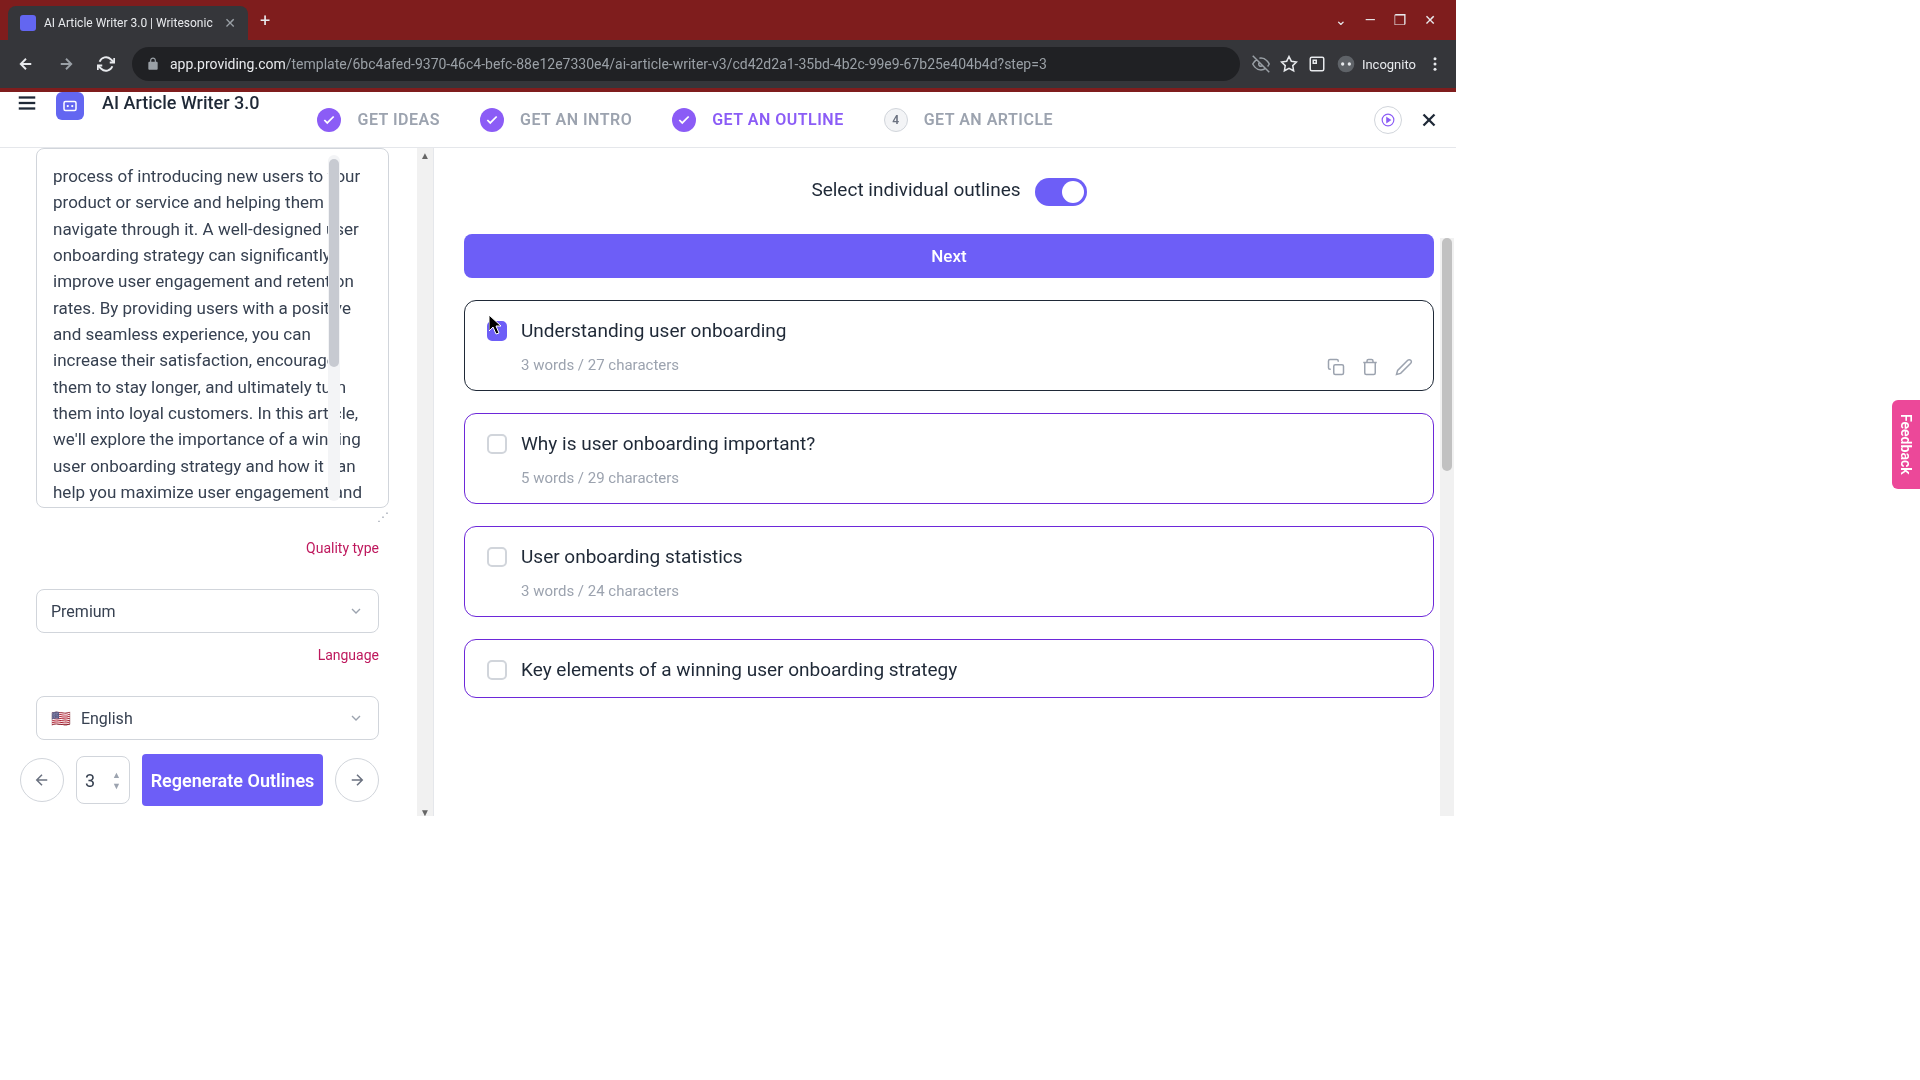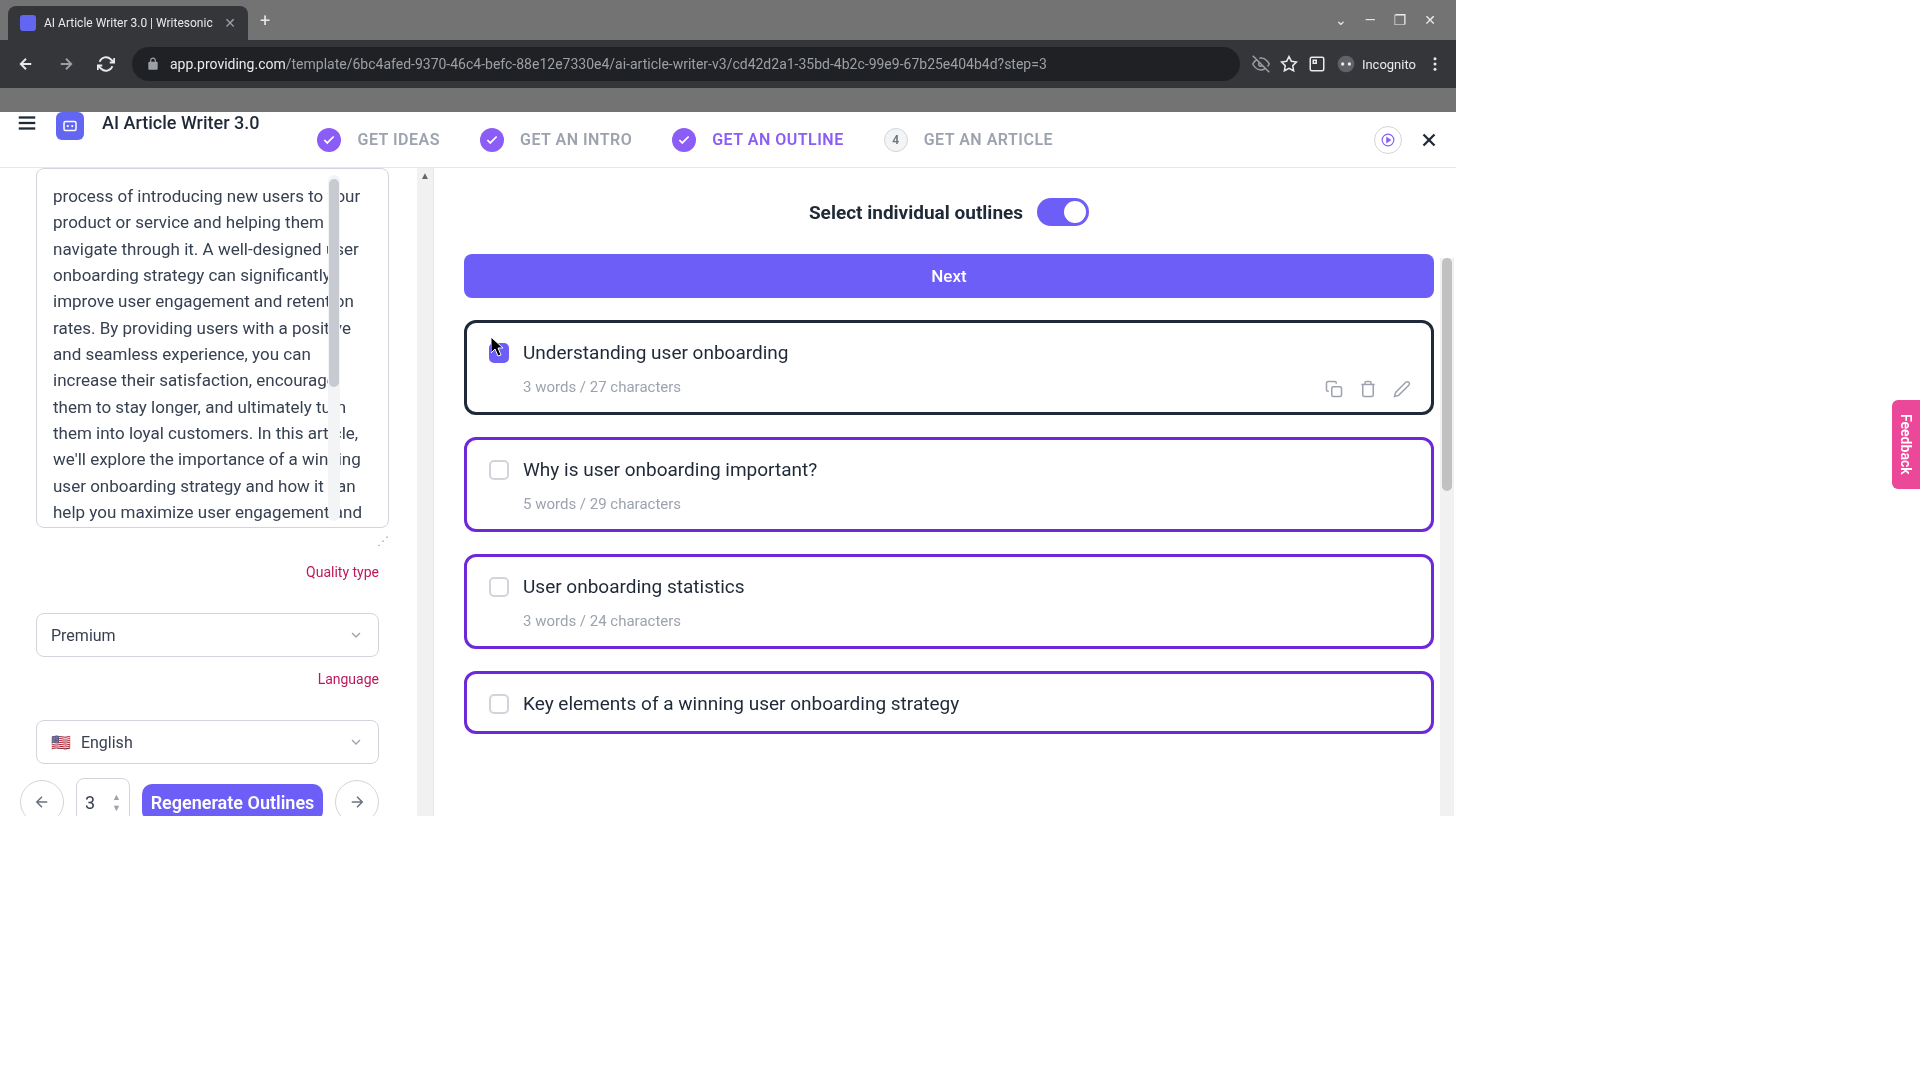--- a/index.html
+++ b/index.html
@@ -1,19 +1,19 @@
 <!DOCTYPE html>
 <html><head>
 <meta charset="utf-8">
 <style>
 * { margin: 0; padding: 0; box-sizing: border-box; font-family: -apple-system, BlinkMacSystemFont, "Segoe UI", Roboto, sans-serif; }
 body { width: 1456px; height: 816px; overflow: hidden; background: #fff; }
 
 
-.browser-chrome { background: #737373; height: 112px; display: flex; flex-direction: column; }
+.browser-chrome { background: #7f1d1d; height: 92px; display: flex; flex-direction: column; }
 .tab-bar { height: 40px; display: flex; align-items: center; padding: 0 8px; }
 .tab { background: #35363a; height: 34px; border-radius: 8px 8px 0 0; display: flex; align-items: center; padding: 0 12px; gap: 8px; min-width: 240px; margin-top: 6px; }
 .tab-favicon { width: 16px; height: 16px; background: #6366f1; border-radius: 3px; }
 .tab-title { color: #e8eaed; font-size: 12px; flex: 1; }
 .tab-close { color: #9aa0a6; font-size: 14px; cursor: pointer; }
 .new-tab { color: #e8eaed; font-size: 18px; margin-left: 12px; cursor: pointer; }
 .window-controls { margin-left: auto; display: flex; gap: 18px; padding-right: 12px; color: #e8eaed; }
 .window-controls span { cursor: pointer; font-size: 14px; }
 
 .addr-bar { height: 48px; display: flex; align-items: center; padding: 0 12px; gap: 12px; background: #35363a; }
@@ -57,31 +57,31 @@
 .form-group { padding: 0 54px 0 36px; margin-top: 14px; }
 .form-label { font-size: 14px; color: #be185d; margin-bottom: 6px; text-align: right; }
 .select { border: 1px solid #d1d5db; border-radius: 8px; height: 44px; display: flex; align-items: center; padding: 0 14px; justify-content: space-between; cursor: pointer; color: #374151; font-size: 16px; margin-top: 33px; }
 .select .flag { margin-right: 10px; }
 
 .bottom-bar { display: flex; align-items: center; gap: 12px; padding: 14px 54px 14px 20px; margin-top: auto; }
 .round-btn { width: 44px; height: 44px; border: 1px solid #d1d5db; border-radius: 50%; display: flex; align-items: center; justify-content: center; cursor: pointer; color: #6b7280; }
 .count-box { width: 54px; height: 48px; border: 1px solid #d1d5db; border-radius: 8px; display: flex; align-items: center; padding: 0 8px; justify-content: space-between; }
 .count-val { font-size: 18px; color: #374151; }
 .spinners { display: flex; flex-direction: column; font-size: 9px; color: #9ca3af; gap: 1px; }
-.regen-btn { flex: 1; height: 37px; background: #6d5ef7; color: #fff; border-radius: 10px; font-size: 18px; font-weight: 600; display: flex; align-items: center; justify-content: center; cursor: pointer; }
+.regen-btn { flex: 1; height: 52px; background: #6d5ef7; color: #fff; border-radius: 4px; font-size: 18px; font-weight: 600; display: flex; align-items: center; justify-content: center; cursor: pointer; }
 
 .right-panel { flex: 1; padding: 0 22px 0 30px; overflow: hidden; position: relative; }
-.toggle-row { display: flex; align-items: center; justify-content: center; gap: 14px; padding: 30px 0 28px 0; font-weight: bold;}
+.toggle-row { display: flex; justify-content: center; gap: 14px; padding: 30px 0 28px 0;}
 .toggle-label { font-size: 19px; color: #1f2937; }
 .toggle { width: 52px; height: 28px; background: #6d5ef7; border-radius: 14px; position: relative; cursor: pointer; }
 .toggle-knob { position: absolute; right: 3px; top: 3px; width: 22px; height: 22px; background: #fff; border-radius: 50%; }
 
 .next-btn { background: #6d5ef7; color: #fff; height: 44px; border-radius: 8px; display: flex; align-items: center; justify-content: center; font-size: 17px; font-weight: 500; cursor: pointer; margin-bottom: 22px; }
 
-.outline-card { border: 3px solid #6d28d9; border-radius: 12px; padding: 18px 22px 16px 22px; margin-bottom: 22px; position: relative; background:#fff;}
+.outline-card { border: 1px solid #6d28d9; border-radius: 12px; padding: 18px 22px 16px 22px; margin-bottom: 22px; position: relative; background:#fff;}
 .outline-card.selected { border-color: #1f2937; }
 .card-head { display: flex; align-items: center; gap: 14px; }
 .chk { width: 20px; height: 20px; border: 2px solid #d1d5db; border-radius: 5px; cursor: pointer; flex-shrink:0;}
 .chk.checked { background: #6d5ef7; border-color: #6d5ef7; }
 .outline-title { font-size: 19px; color: #1f2937; }
 .outline-meta { font-size: 15px; color: #9ca3af; margin-top: 14px; margin-left: 34px;}
 .card-actions { position: absolute; right: 20px; bottom: 14px; display: flex; gap: 16px; color: #9ca3af; }
 .card-actions span { cursor: pointer; }
 
 .feedback-tab { position: fixed; right: 0; top: 400px; background: #ec4899; color: #fff; writing-mode: vertical-rl; padding: 14px 6px; font-size: 14px; font-weight: 600; border-radius: 6px 0 0 6px; cursor: pointer; }

